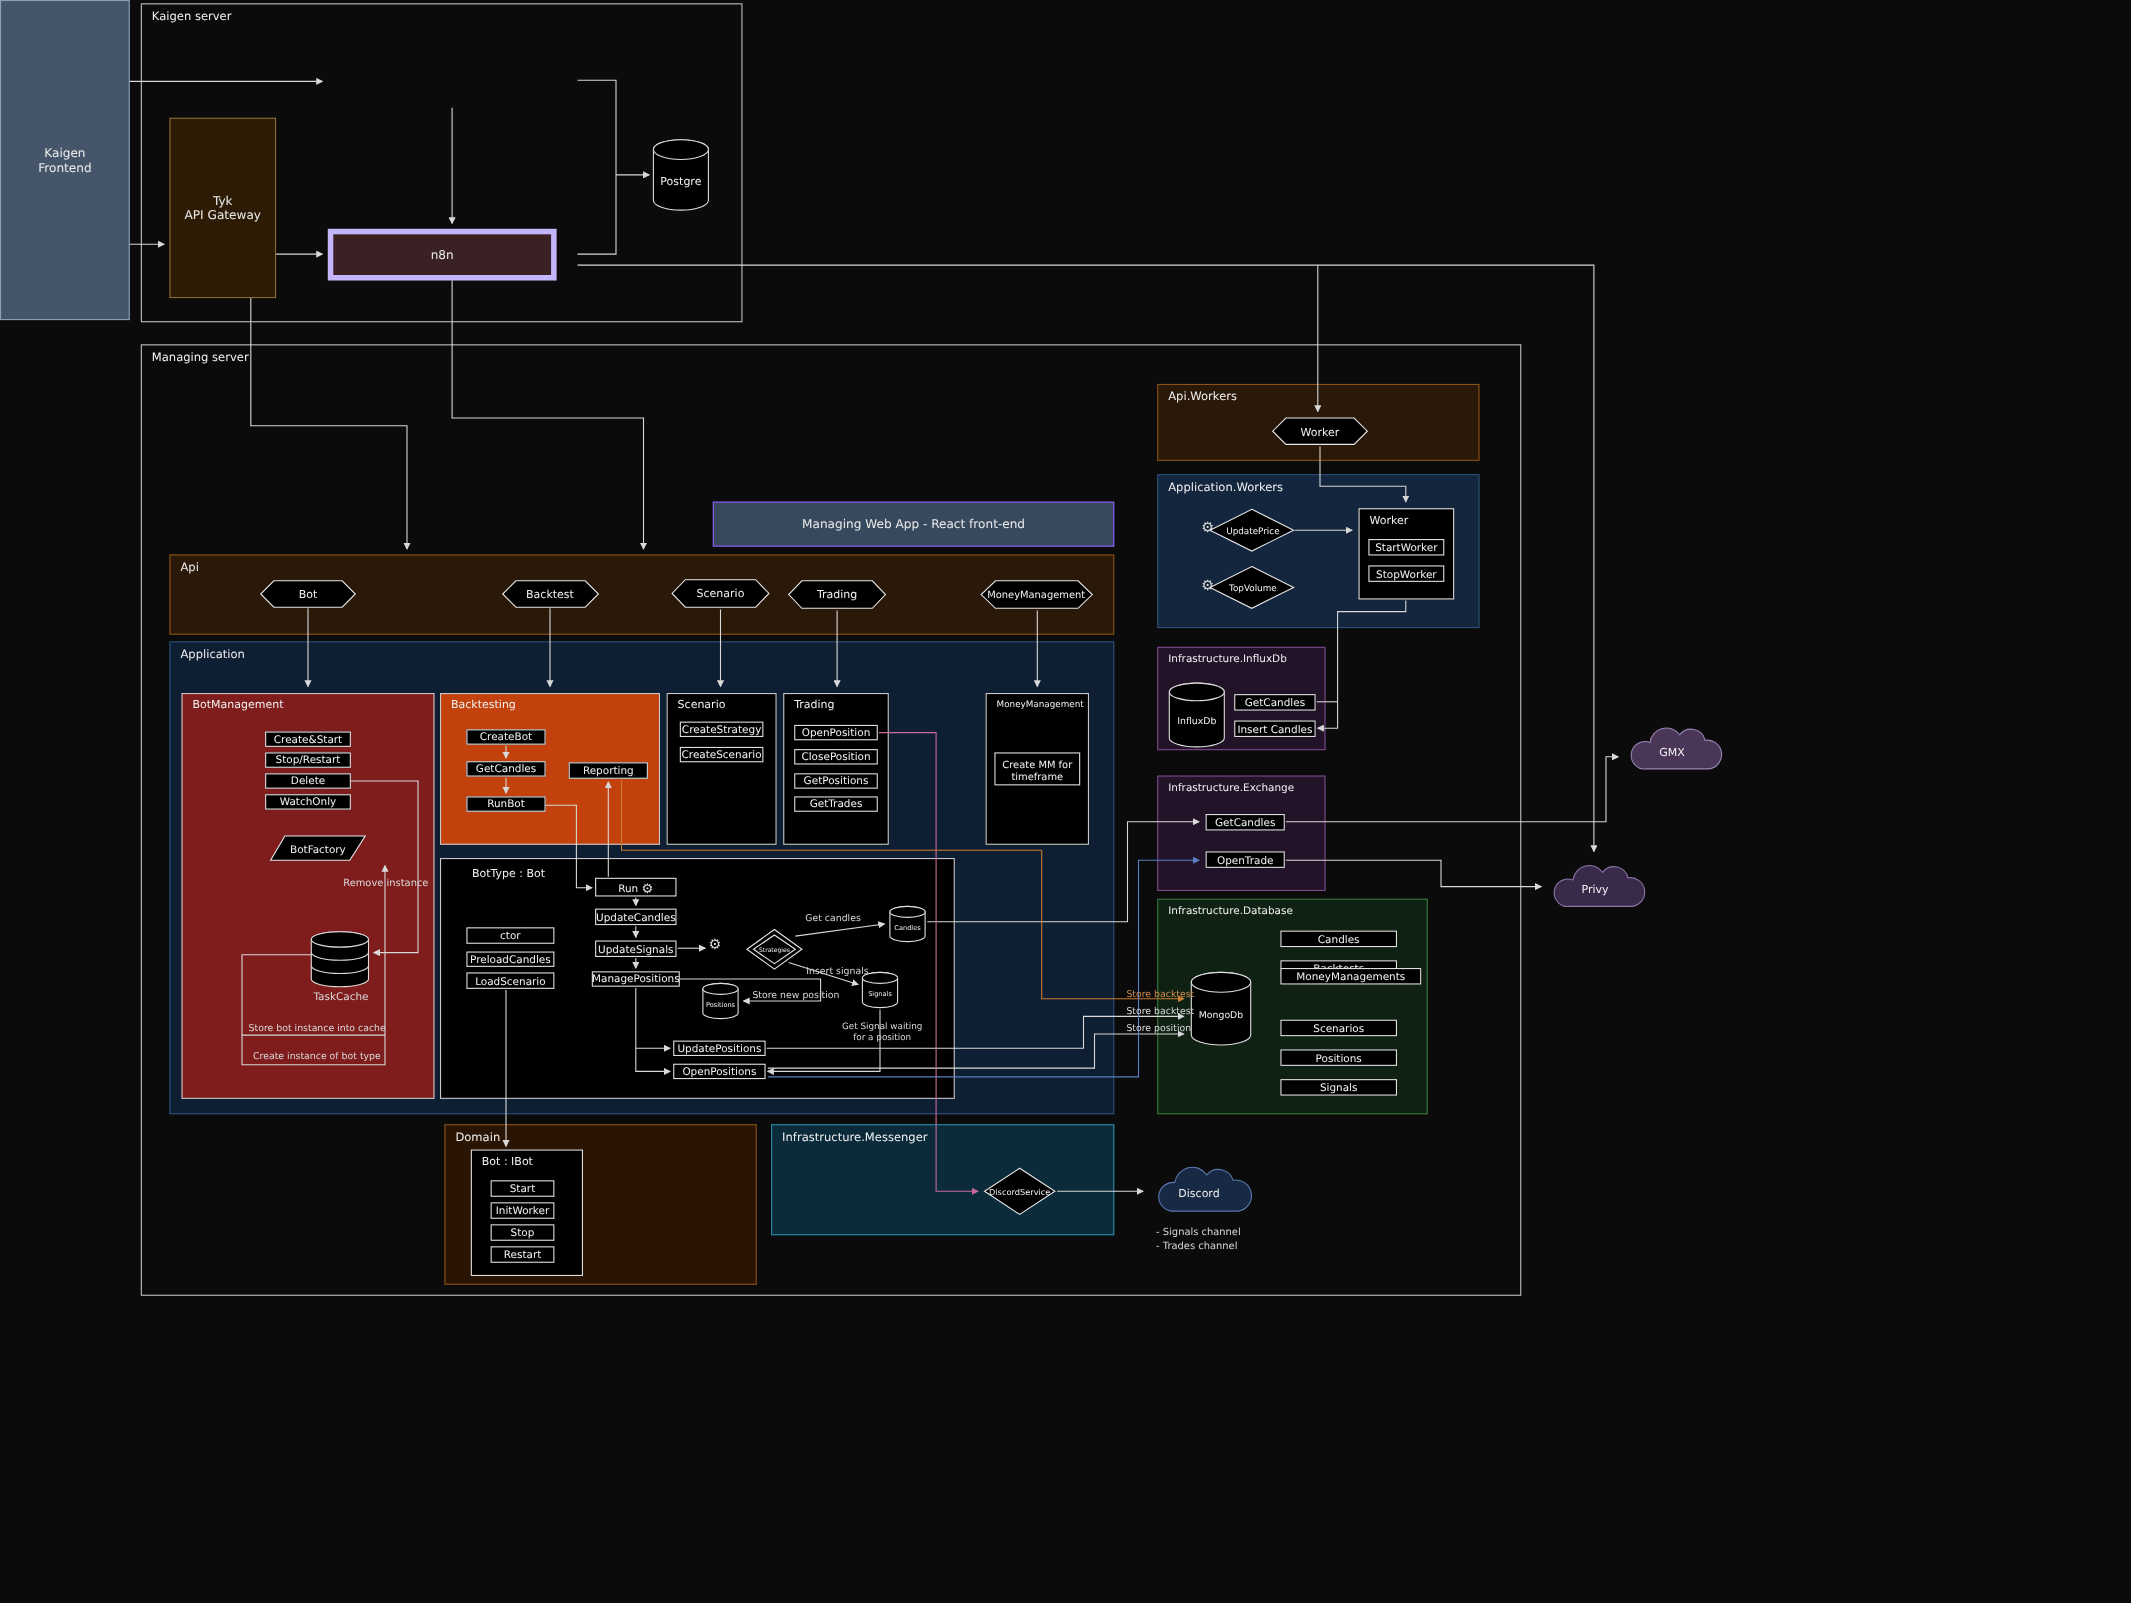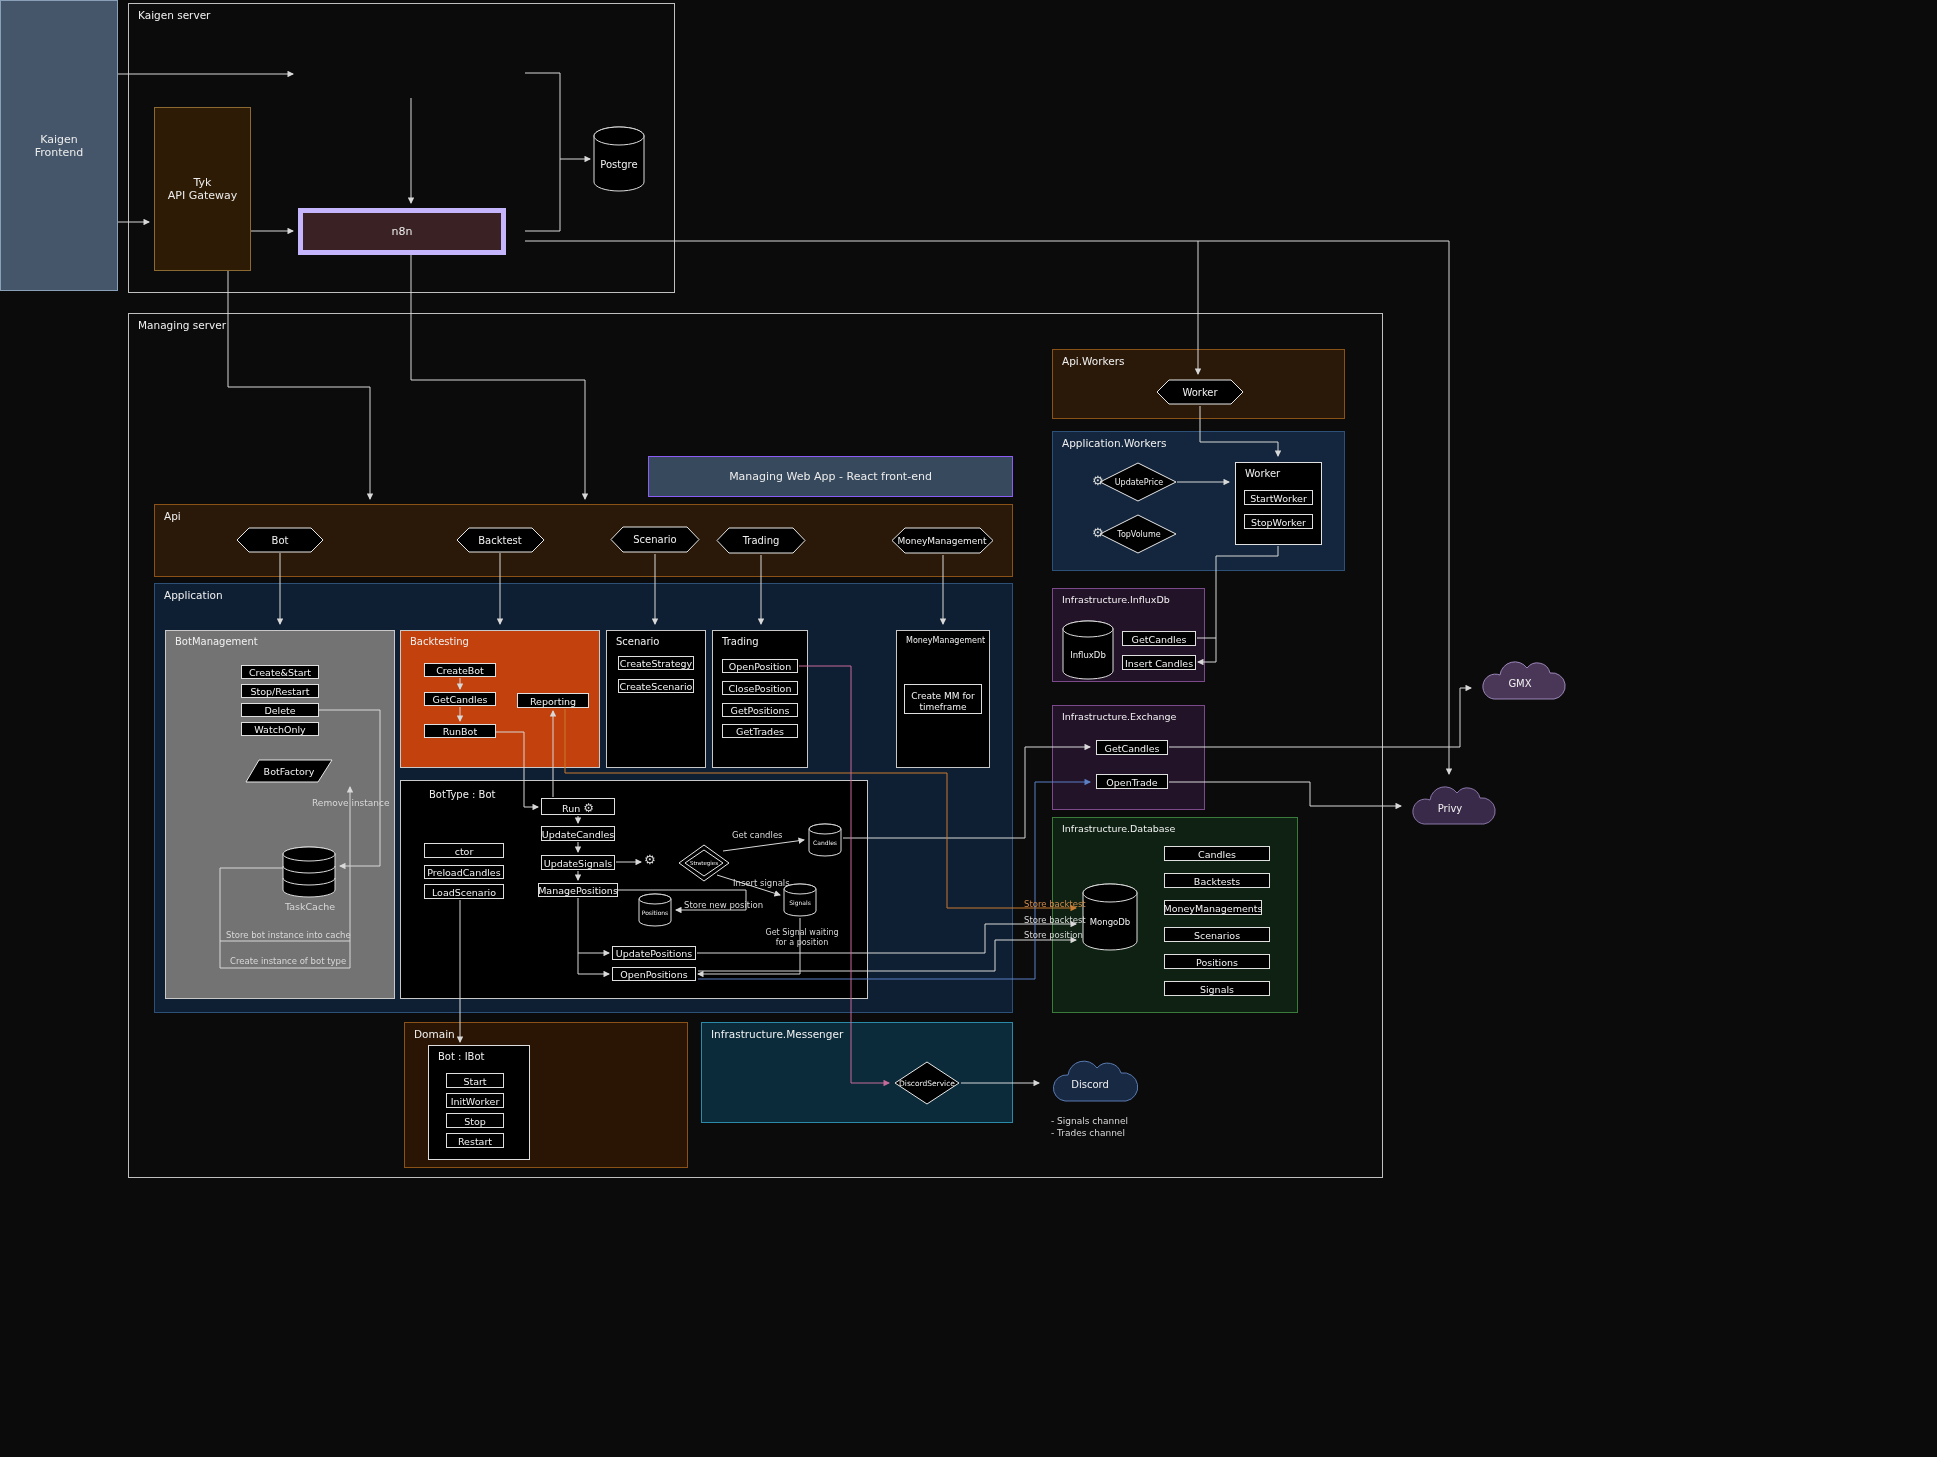--- a/index.html
+++ b/index.html
@@ -114,21 +114,21 @@
     <span>StartWorker</span>
   </div>
   <div class="btn" style="left:1244px;top:514px;width:69px;height:15px">
     <span>StopWorker</span>
   </div>
 
   <div class="panel inner" style="left:154px;top:583px;width:859px;height:430px;background:#0e1e33;border-color:#2d5078">
     <span class="ptitle">Application</span>
   </div>
 
-  <div class="panel inner" style="left:165px;top:630px;width:230px;height:369px;background:#737373;border-color:#c8c8c8">
+  <div class="panel inner" style="left:165px;top:630px;width:230px;height:369px;background:#7f1d1d;border-color:#c8c8c8">
     <span class="ptitle" style="font-size:10px">BotManagement</span>
   </div>
   <div class="btn" style="left:241px;top:665px;width:78px;height:14px">
       <span>Create&amp;Start</span>
     </div>
   <div class="btn" style="left:241px;top:684px;width:78px;height:14px">
       <span>Stop/Restart</span>
     </div>
   <div class="btn" style="left:241px;top:703px;width:78px;height:14px">
       <span>Delete</span>
@@ -289,21 +289,21 @@
     <path d="M1,10 a27,9 0 0,1 54,0 v48 a27,9 0 0,1 -54,0 z" fill="#000" stroke="#ddd"></path>
     <ellipse cx="28" cy="10" rx="27" ry="9" fill="#000" stroke="#ddd"></ellipse>
     <text x="28" y="42" text-anchor="middle" font-size="8.5">MongoDb</text>
   </svg>
   <div class="btn" style="left:1164px;top:846px;width:106px;height:15px">
       <span>Candles</span>
     </div>
   <div class="btn" style="left:1164px;top:873px;width:106px;height:15px">
       <span>Backtests</span>
     </div>
-  <div class="btn" style="left:1164px;top:900px;width:98px;height:15px">
+  <div class="btn" style="left:1164px;top:880px;width:128px;height:15px">
       <span>MoneyManagements</span>
     </div>
   <div class="btn" style="left:1164px;top:927px;width:106px;height:15px">
       <span>Scenarios</span>
     </div>
   <div class="btn" style="left:1164px;top:954px;width:106px;height:15px">
       <span>Positions</span>
     </div>
   <div class="btn" style="left:1164px;top:981px;width:106px;height:15px">
       <span>Signals</span>

